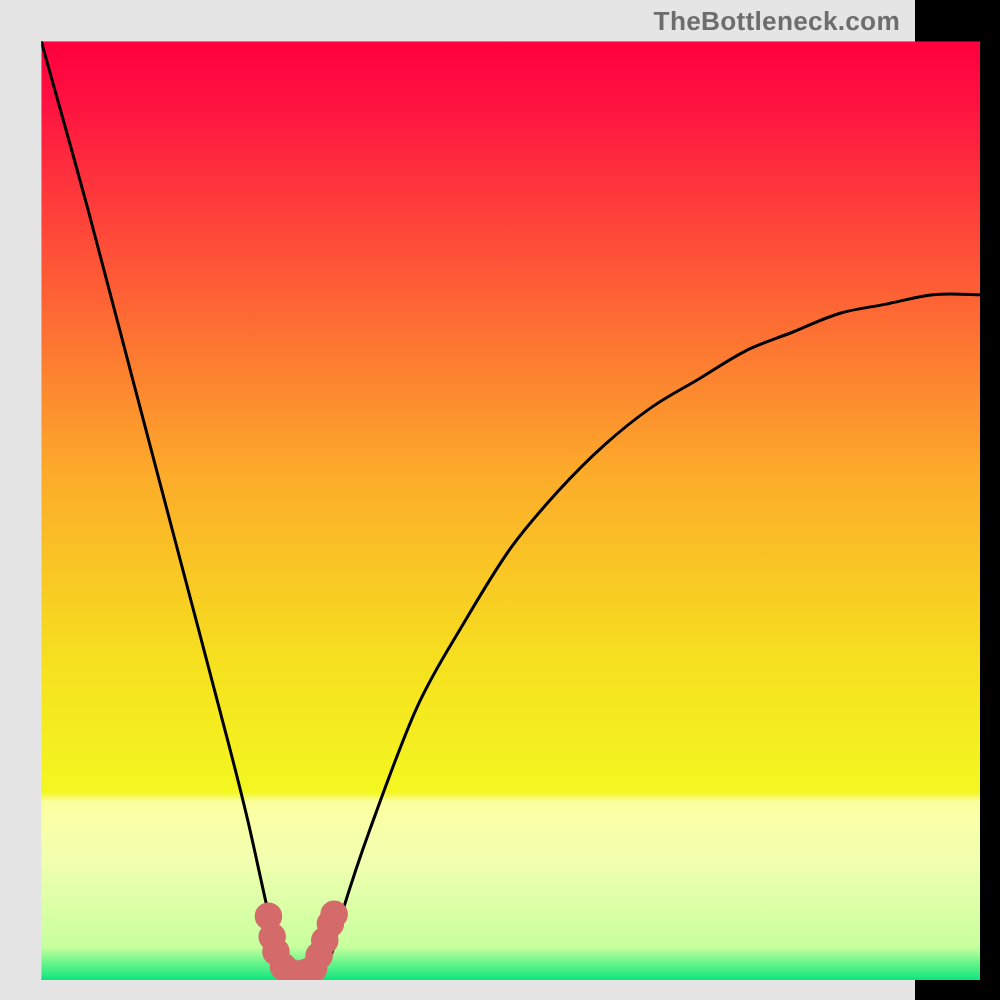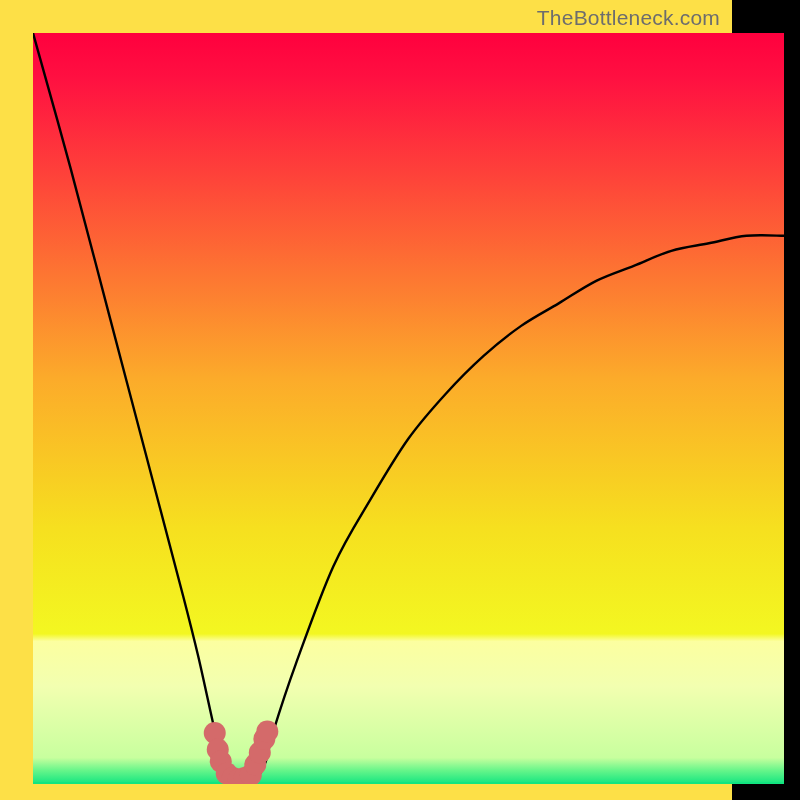--- a/index.html
+++ b/index.html
@@ -9,21 +9,22 @@
     height: 800px;
     background: #000;
     overflow: hidden;
   }
   .frame {
     position: absolute;
     left: 0;
     top: 0;
     width: 732px;
     height: 800px;
-    background: #fde047;
+    background: #e5e5e5;
+    font-weight: bold;
   }
   .plot {
     position: absolute;
     left: 33px;
     top: 33px;
     width: 751px;
     height: 751px;
     display: block;
   }
   .watermark {

